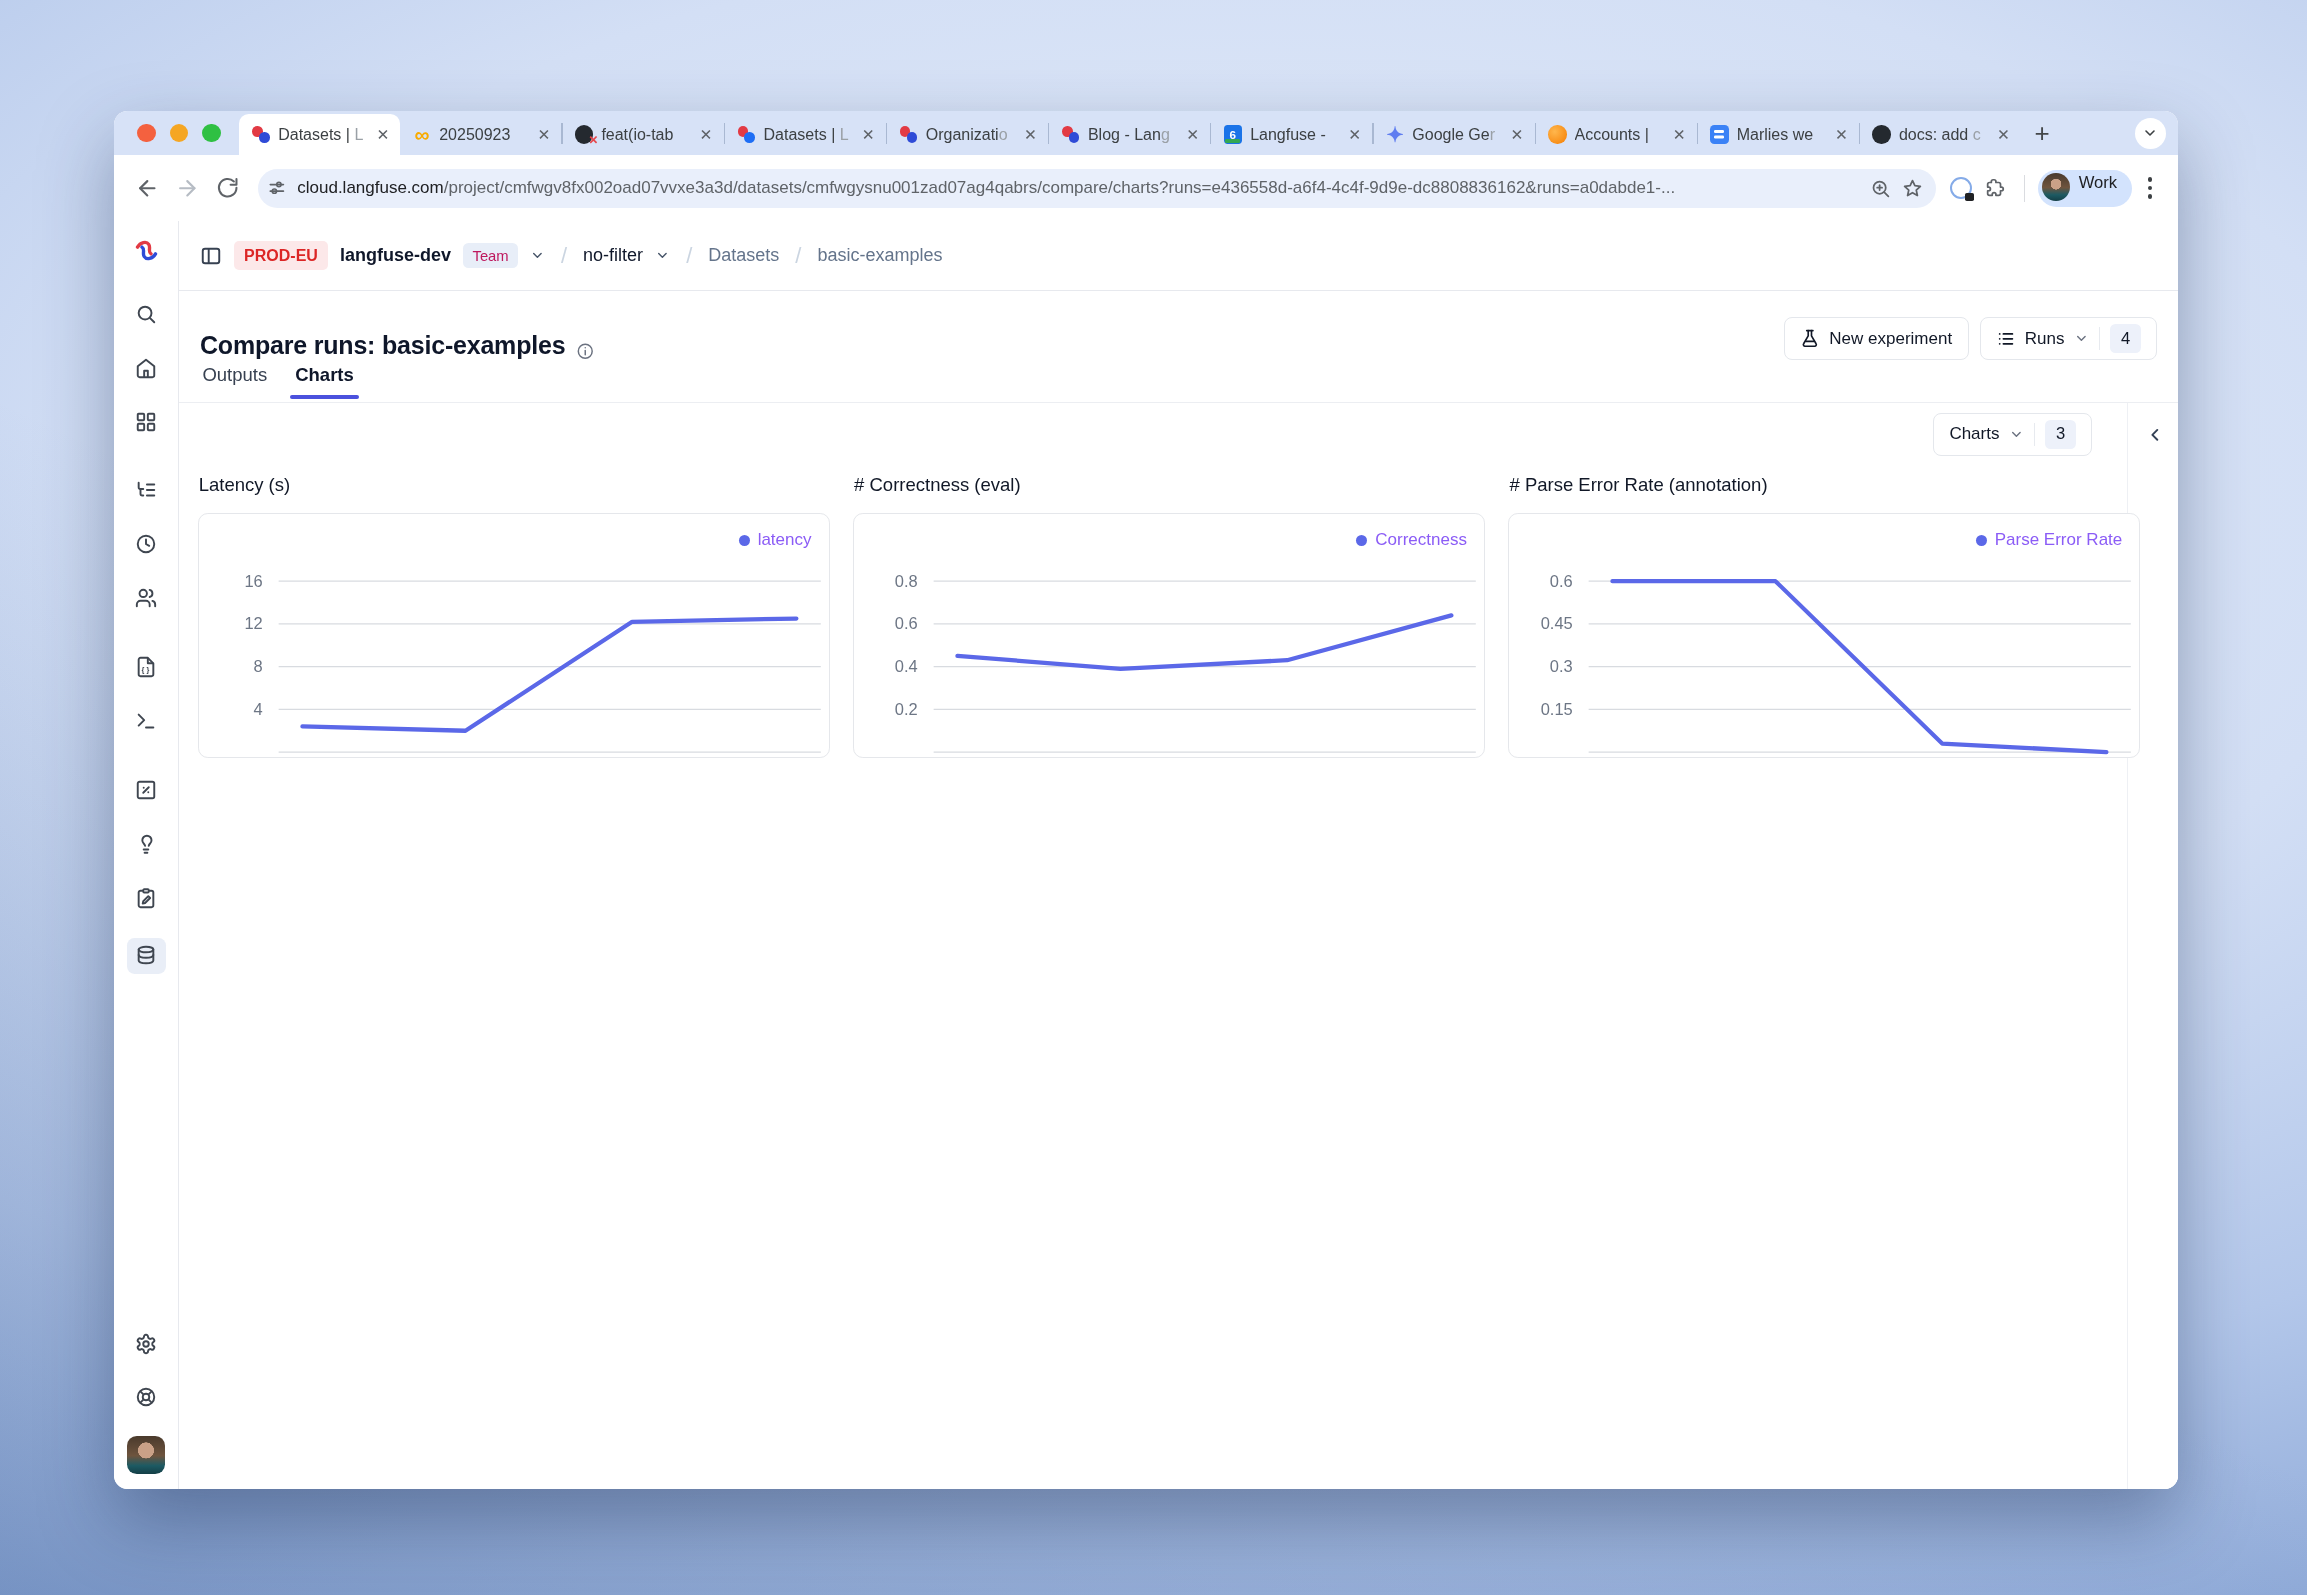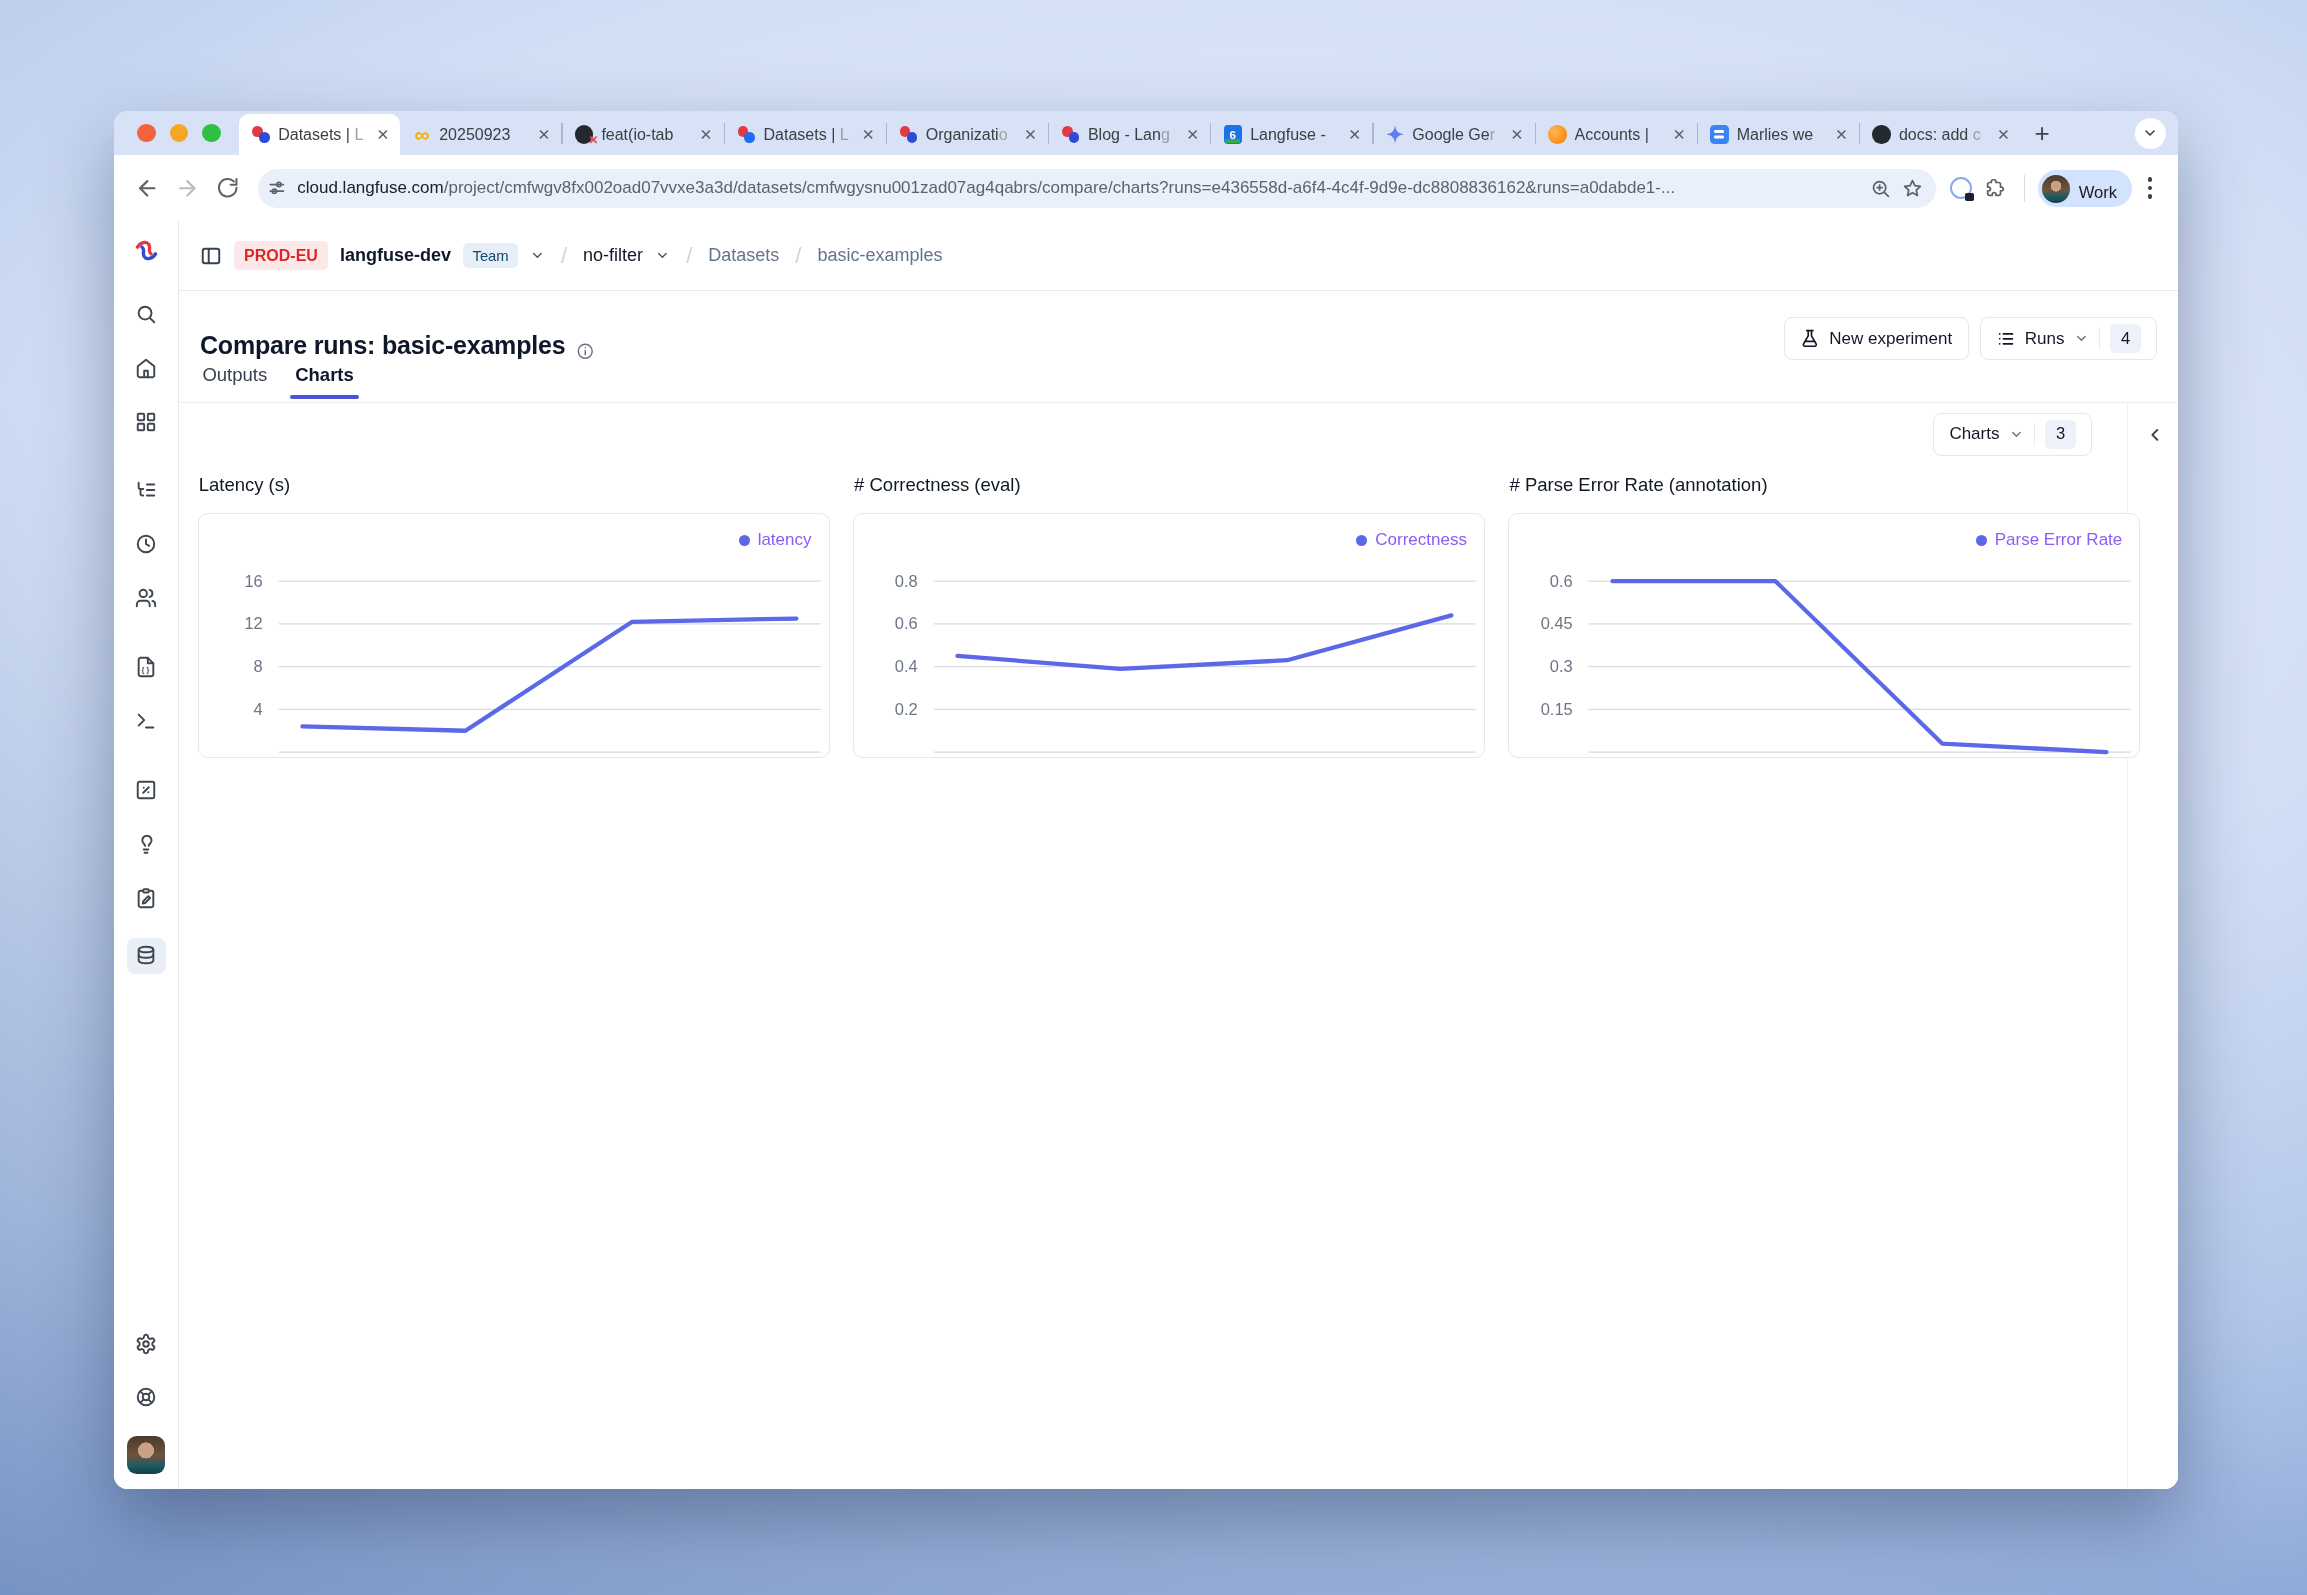--- a/index.html
+++ b/index.html
@@ -56,21 +56,21 @@
   .navic { width:34px; height:34px; display:flex; align-items:center; justify-content:center; color:#5f6368; flex:none;}
   .navic.disabled{ color:#b6bcc4; }
   .omnibox { flex:1; min-width:0; height:39px; background:#e9effb; border-radius:21px; margin:0 7.4px;
     display:flex; align-items:center; gap:11px; padding:0 13.5px 0 8.6px; }
   .url { flex:1; min-width:0; font-size:17px; color:#5f6368; white-space:nowrap; overflow:hidden; }
   .url b { color:#202124; font-weight:400; }
   .omni-ic { color:#5f6368; flex:none; display:flex; }
   .privacy { width:22px; height:22px; border:2.5px solid #85abe8; border-radius:50%; position:relative; flex:none;}
   .privacy::after{content:"";position:absolute;right:-4.3px;bottom:-3.7px;width:9.2px;height:8px;background:#202124;border-radius:1.8px;}
   .extdiv { width:1.2px; height:27px; background:#dadce0; margin:0 6.2px; flex:none;}
-  .chip { background:#d3e3fd; border-radius:21px; height:37px; display:flex; align-items:flex-end; gap:8.6px;
+  .chip { background:#d3e3fd; border-radius:21px; height:37px; display:flex; align-items:flex-start; gap:8.6px;
     padding:3.1px 14.8px 3.1px 4.3px; font-size:16.6px; color:#202124; flex:none;}
   .avatar-sm { width:28px; height:28px; border-radius:50%; flex:none;
     background: radial-gradient(circle at 50% 40%, #caa187 0 24%, rgba(0,0,0,0) 25%),
       linear-gradient(180deg,#4a3a2c 0%,#6e543e 52%,#1d5a63 78%,#143f46 100%); }
   .kebab { display:flex; flex-direction:column; gap:4.3px; padding:0 9.8px;}
   .kebab i { width:4.3px; height:4.3px; border-radius:50%; background:#3c4043; }
 
   
   .bookmarks { height:38px; background:#fff; border-bottom:1.2px solid #eceef1; display:flex; align-items:center;
     padding:0 18.5px; font-size:16px; color:#3c4043; flex:none; gap:9.8px;}
@@ -89,21 +89,21 @@
   .sbottom { margin-top:auto; display:flex; flex-direction:column; align-items:center; gap:26px; }
   .avatar-lg { width:38px; height:38px; border-radius:9.8px;
     background: radial-gradient(circle at 50% 38%, #caa187 0 26%, rgba(0,0,0,0) 27%),
       linear-gradient(180deg,#4a3a2c 0%,#6e543e 52%,#1d5a63 78%,#143f46 100%); }
 
   .main { flex:1; min-width:0; display:flex; flex-direction:column; }
   .crumbs { height:70px; flex:none; border-bottom:1.2px solid #e7e9ee; display:flex; align-items:center;
     padding:0 21px; gap:12.3px; }
   .badge-env { background:#fce8e9; color:#dc2626; font-weight:700; font-size:16px; padding:5.5px 9.8px; border-radius:5px;}
   .org { font-size:18px; font-weight:700; color:#0f172a; }
-  .pill-team { background:#e8eef8; font-size:14.8px; padding:4.3px 9.2px; border-radius:5.5px; color:#0c4a6e; }
+  .pill-team { background:#e8eef8; font-size:14.8px; padding:4.3px 9.2px; border-radius:5.5px; color:#be185d; }
   .chev { color:#475569; display:flex; }
   .slash { color:#cbd5e1; font-size:22px; font-weight:300; padding:0 3.7px;}
   .crumb-link { color:#64748b; font-size:18px; }
   .proj { font-size:18px; font-weight:500; color:#0f172a; }
 
   .titlerow { height:69px; flex:none; display:flex; align-items:flex-end; padding:0 21px; gap:11px; }
   .page-title { font-size:25px; font-weight:700; color:#0f172a; letter-spacing:-0.2px;}
   .info { color:#6b7280; display:flex; margin-top:2.5px;}
   .trspacer { flex:1; }
   .btn { height:43px; border:1.2px solid #e4e7ec; border-radius:8px; background:#fff; display:flex; align-items:center;

